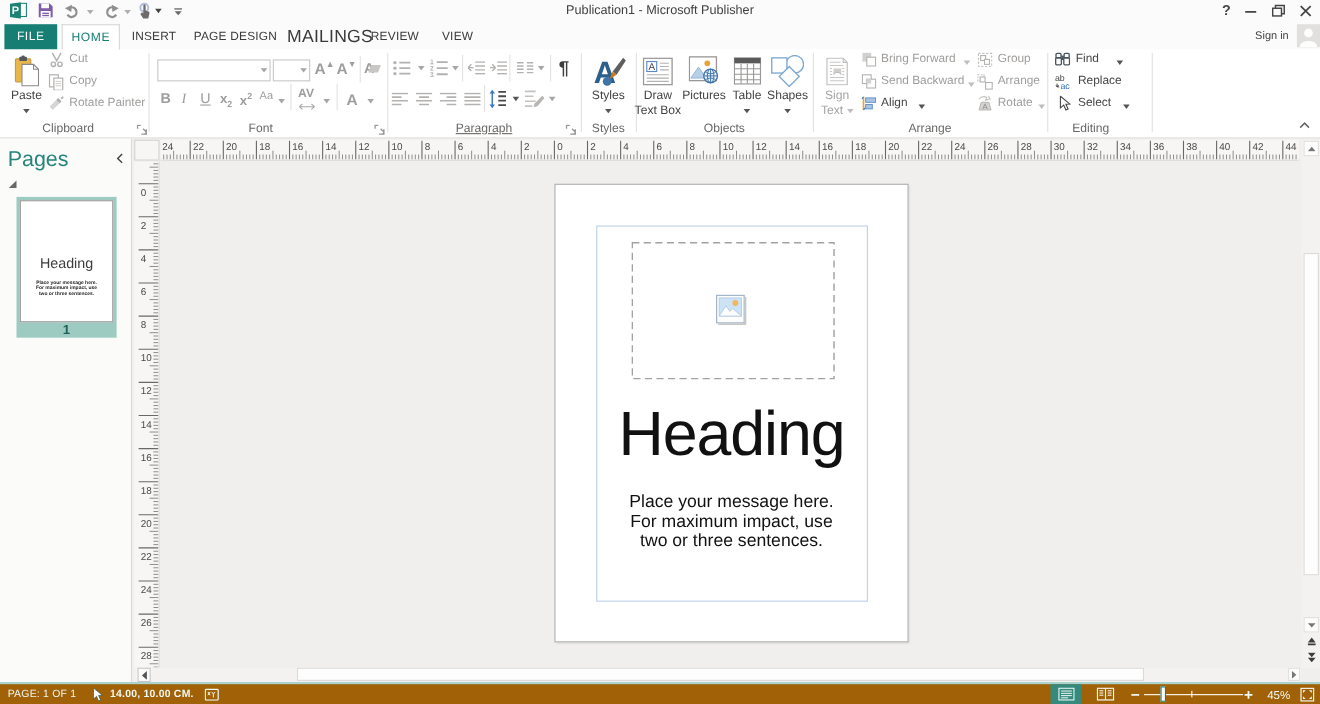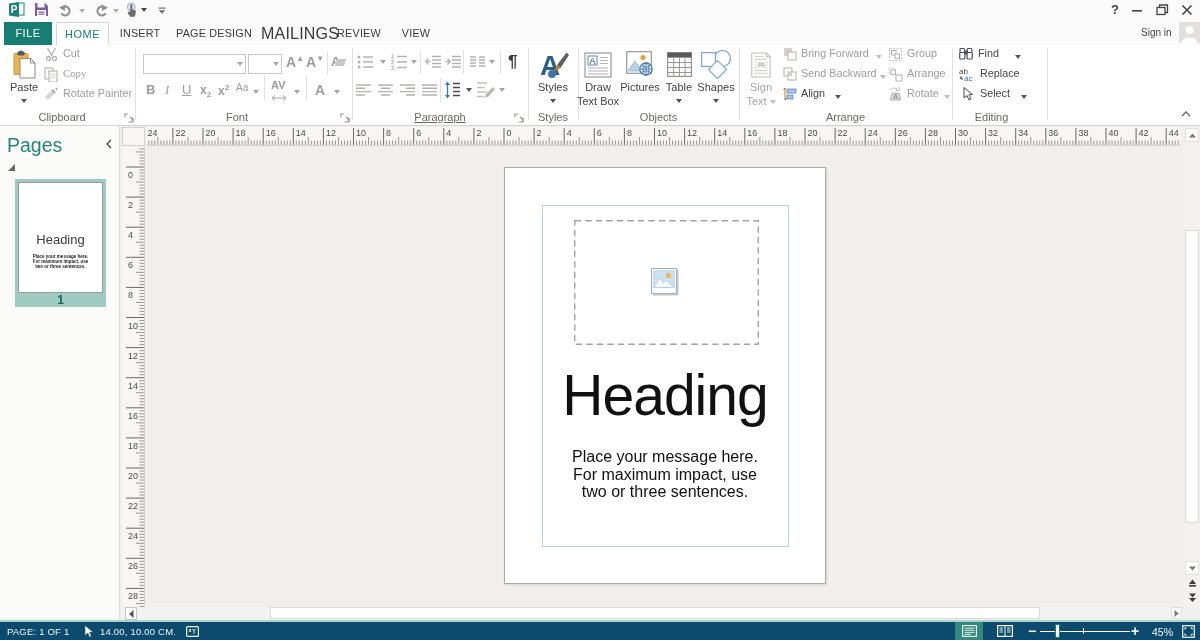--- a/index.html
+++ b/index.html
@@ -56,20 +56,21 @@
     <circle cx="7.2" cy="5" r="3.6" fill="none" stroke="#b3bedc" stroke-width="1.8"></circle>
     <path d="M6.3 3.2 L6.3 10.2 L5.2 9.2 L3.6 10.8 L6.2 14.8 L10.8 14.8 L11.8 10.6 L11.8 8.6 L8.4 7.7 L8.4 3.2 A1.05 1.05 0 0 0 6.3 3.2 Z" fill="#6e6c6a"></path>
   </svg>
   <span class="abs" style="left:141px;top:8px;width:0;height:0;border-left:3.5px solid transparent;border-right:3.5px solid transparent;border-top:4.5px solid #444;"></span>
 
   <svg class="abs" style="left:158px;top:7px;" width="8" height="8" viewBox="0 0 8 8">
     <rect x="0.5" y="0.5" width="7" height="1.2" fill="#6b6967"></rect>
     <path d="M0.8 3.2 L7.2 3.2 L4 6.8 Z" fill="#6b6967"></path>
   </svg>
 </div>
+<div class="abs" style="left:0;top:0;width:1200px;height:22px;text-align:center;font-size:11.5px;color:#3f3f3f;line-height:21px;">Publication1 - Microsoft Publisher</div>
 <div class="abs" id="winbtns" style="right:0;top:0;height:22px;">
   <div class="abs" style="left:-95px;top:2px;width:20px;height:18px;font-size:13px;font-weight:bold;color:#444;text-align:center;">?</div>
   <svg class="abs" style="left:-70px;top:3px;" width="14" height="14" viewBox="0 0 14 14">
         <rect x="2" y="7" width="10" height="1.6" fill="#444"></rect>
       </svg>
   <svg class="abs" style="left:-45px;top:3px;" width="14" height="14" viewBox="0 0 14 14">
     <rect x="2" y="4.5" width="8" height="7" fill="none" stroke="#444" stroke-width="1.3"></rect>
     <path d="M4.5 4.5 L4.5 2 L12.5 2 L12.5 9.5 L10 9.5" fill="none" stroke="#444" stroke-width="1.3"></path>
   </svg>
   <svg class="abs" style="left:-20px;top:3px;" width="14" height="14" viewBox="0 0 14 14">
@@ -133,21 +134,21 @@
     <span class="ddad abs" style="left:17px;top:51px;"></span>
   </div>
   <div class="rowbtn" style="left:44px;top:2px;">
     <svg width="15" height="15" viewBox="0 0 15 15">
           <path d="M3.5 1 L8 9 M11.5 1 L7 9" stroke="#b4b2b0" stroke-width="1.3" fill="none"></path>
           <circle cx="4.5" cy="11.5" r="2" fill="none" stroke="#b4b2b0" stroke-width="1.3"></circle>
           <circle cx="10.5" cy="11.5" r="2" fill="none" stroke="#b4b2b0" stroke-width="1.3"></circle>
         </svg>
     <span class="gray" style="margin-left:4px;">Cut</span>
   </div>
-  <div class="rowbtn" style="left:44px;top:22px;font-family:Liberation Serif, serif;">
+  <div class="rowbtn" style="left:44px;top:22px;">
     <svg width="15" height="15" viewBox="0 0 15 15">
           <rect x="1" y="1" width="8" height="11" fill="#fff" stroke="#b4b2b0" stroke-width="1.1"></rect>
           <rect x="5" y="4" width="8" height="11" fill="#fff" stroke="#b4b2b0" stroke-width="1.1"></rect>
           <path d="M6.5 7 H11.5 M6.5 9 H11.5 M6.5 11 H11.5" stroke="#c8c6c4" stroke-width="0.8"></path>
         </svg>
     <span class="gray" style="margin-left:4px;">Copy</span>
   </div>
   <div class="rowbtn" style="left:44px;top:42px;">
     <svg width="15" height="15" viewBox="0 0 15 15">
           <path d="M1 10 L7 4 L10 7 L4 13 Z" fill="#d8d6d4"></path>
@@ -1039,26 +1040,26 @@
           <path d="M5.5 0 L1 4 L5.5 8 Z" fill="#555"></path>
         </svg>
     <div class="abs" style="left:148px;top:0px;width:770px;height:12px;background:#fdfdfd;border:1px solid #dcdad8;"></div>
     <div class="abs" style="left:1049px;top:0px;width:11px;height:12px;background:#fdfdfd;border:1px solid #e1dfdd;"></div>
     <svg class="abs" style="left:1052px;top:3px;" width="5" height="7" viewBox="0 0 5 7">
           <path d="M0.5 0 L4.5 3.5 L0.5 7 Z" fill="#777"></path>
         </svg>
   </div>
 </div>
 
-<div class="abs" id="statusbar" style="left:0;top:620px;width:1200px;height:20px;background:#0c4a6e;border-top:2px solid #a9d3cc;color:#eef8f5;font-size:11px;">
+<div class="abs" id="statusbar" style="left:0;top:620px;width:1200px;height:20px;background:#a16207;border-top:2px solid #a9d3cc;color:#eef8f5;font-size:11px;">
   <div class="abs" style="left:7px;top:4px;letter-spacing:0.2px;font-size:9.5px;">PAGE: 1 OF 1</div>
   <svg class="abs" style="left:84px;top:3px;" width="10" height="13" viewBox="0 0 10 13">
         <path d="M1 0.5 L1 10.5 L3.8 8 L5.6 12.2 L7.4 11.3 L5.6 7.2 L9 7 Z" fill="#fff" stroke="#2a5a52" stroke-width="0.6"></path>
       </svg>
-  <div class="abs" style="left:100px;top:4px;letter-spacing:0.2px;font-size:9.5px;">14.00, 10.00 CM.</div>
+  <div class="abs" style="left:100px;top:4px;letter-spacing:0.2px;font-size:9.5px;font-weight:bold;">14.00, 10.00 CM.</div>
   <svg class="abs" style="left:186px;top:4px;" width="13" height="11" viewBox="0 0 13 11">
         <rect x="0.6" y="0.6" width="11.8" height="9.8" rx="1" fill="none" stroke="#eef8f5" stroke-width="1.2"></rect>
         <path d="M3 3 L5 6 M5 3 L3 6 M6.5 3 L8 5 L8 8 M9.5 3 L8 5" stroke="#eef8f5" stroke-width="0.9" fill="none"></path>
       </svg>
 
   <div class="abs" style="left:955px;top:0px;width:28px;height:18px;background:#368a7d;"></div>
   <svg class="abs" style="left:962px;top:3px;" width="15" height="12" viewBox="0 0 15 12">
         <rect x="0.6" y="0.6" width="13.8" height="10.8" fill="none" stroke="#f2faf8" stroke-width="1.1"></rect>
         <path d="M2.6 3.2 H12.4 M2.6 5.3 H12.4 M2.6 7.4 H12.4 M2.6 9.4 H9" stroke="#f2faf8" stroke-width="0.9"></path>
       </svg>

